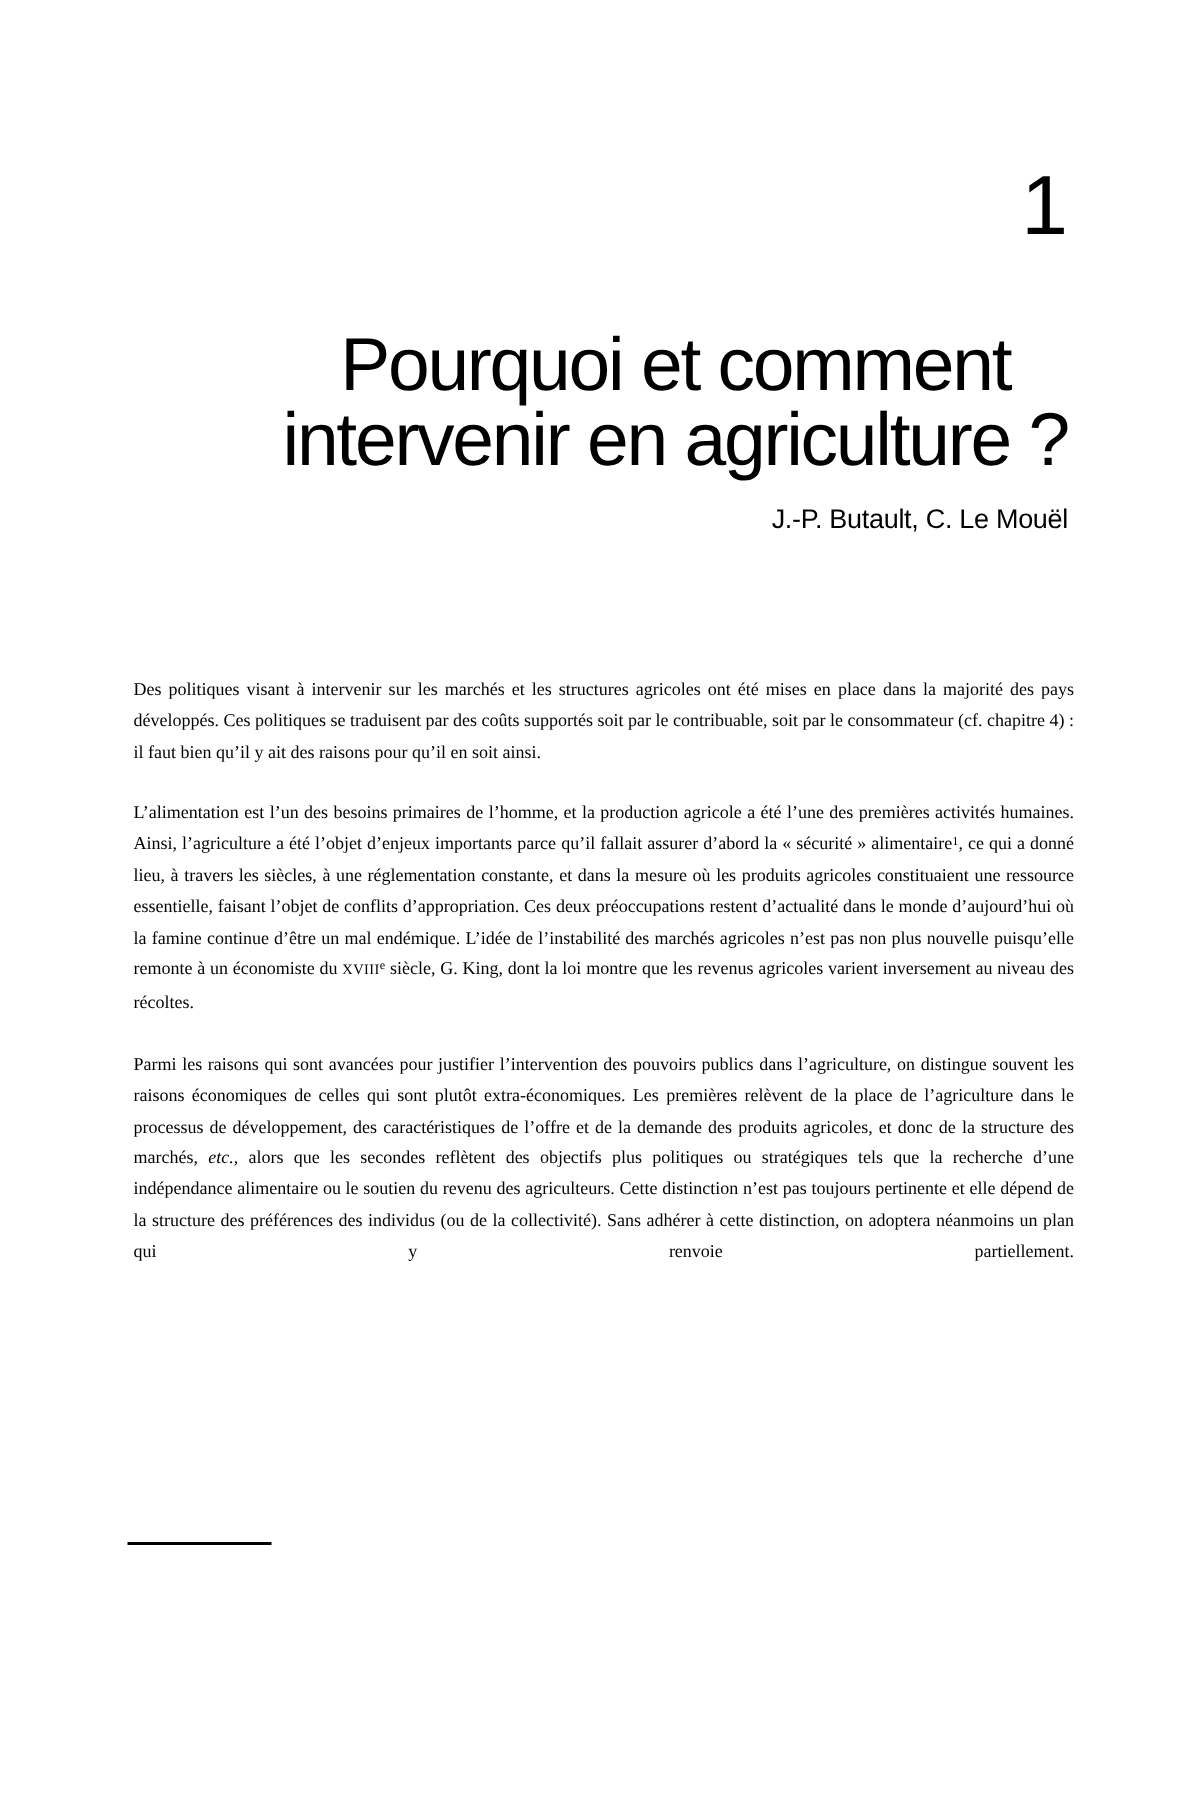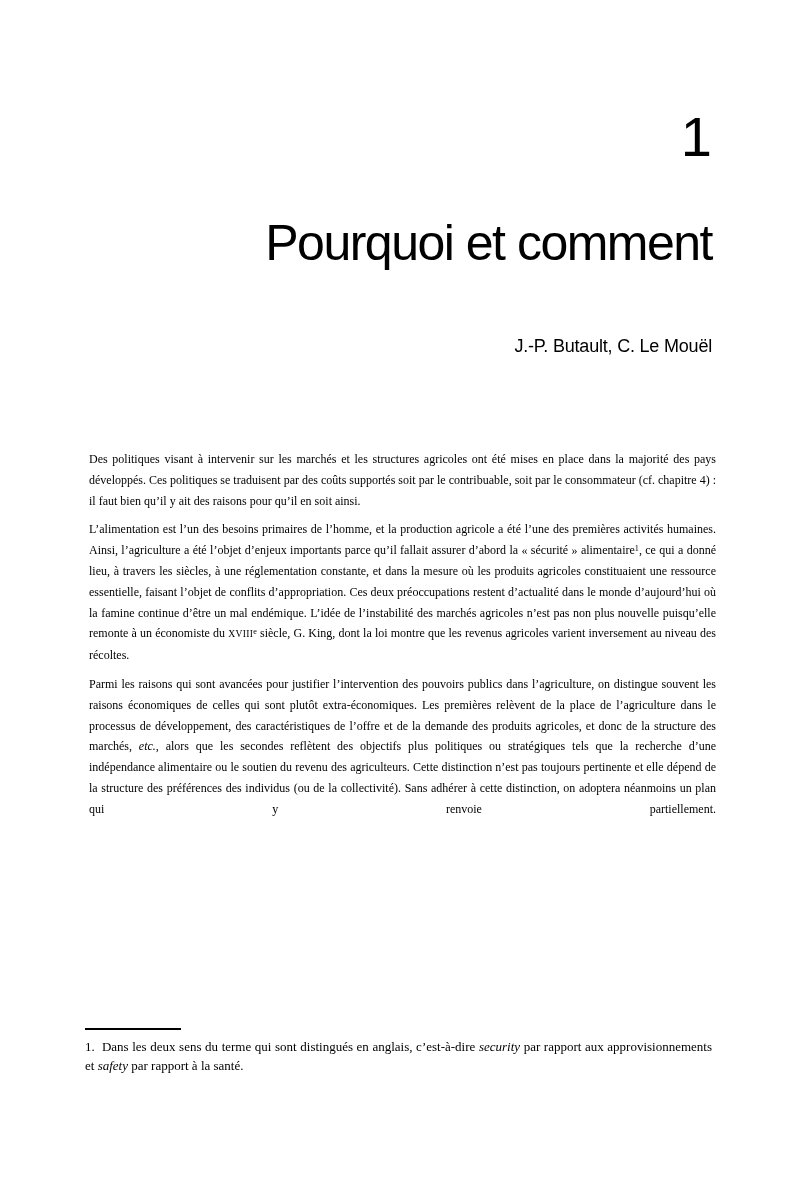--- a/index.html
+++ b/index.html
@@ -50,21 +50,21 @@
     position: absolute;
     top: 449px;
     left: 89px;
     width: 627px;
     font-family: "Liberation Serif", serif;
     font-size: 12px;
     line-height: 20.8px;
     text-align: justify;
   }
   .body-text p { margin: 0; }
-  .body-text p + p { margin-top: 8px; }
+  .body-text p + p { margin-top: 20px; }
   
   .body-text p:last-child { text-align-last: justify; }
 
   .sup {
     font-size: 0.68em;
     line-height: 0;
     position: relative;
     top: -0.38em;
     vertical-align: baseline;
   }
@@ -93,27 +93,27 @@
 </style>
 </head>
 <body>
 
 <div class="page">
 
   <div class="chapter-number">1</div>
 
   <div class="chapter-title">
     <div>Pourquoi et comment</div>
+    <div>intervenir en agriculture ?</div>
   </div>
 
   <div class="authors">J.-P. Butault, C. Le Mouël</div>
 
   <div class="body-text">
       <p><span>Des politiques visant à intervenir sur les marchés et les structures agricoles ont été mises en place dans la majorité des pays développés. Ces politiques se traduisent par des coûts supportés soit par le contribuable, soit par le consommateur (cf. chapitre 4)&nbsp;: il faut bien qu’il y ait des raisons pour qu’il en soit ainsi.</span></p>
       <p><span>L’alimentation est l’un des besoins primaires de l’homme, et la production agricole a été l’une des premières activités humaines. Ainsi, l’agriculture a été l’objet d’enjeux importants parce qu’il fallait assurer d’abord la «&nbsp;sécurité&nbsp;» alimentaire</span><sup class="sup">1</sup><span>, ce qui a donné lieu, à travers les siècles, à une réglementation constante, et dans la mesure où les produits agricoles constituaient une ressource essentielle, faisant l’objet de conflits d’appropriation. Ces deux préoccupations restent d’actualité dans le monde d’aujourd’hui où la famine continue d’être un mal endémique. L’idée de l’instabilité des marchés agricoles n’est pas non plus nouvelle puisqu’elle remonte à un économiste du </span><span class="sc">XVIII</span><sup class="sup">e</sup><span> siècle, G. King, dont la loi montre que les revenus agricoles varient inversement au niveau des récoltes.</span></p>
       <p><span>Parmi les raisons qui sont avancées pour justifier l’intervention des pouvoirs publics dans l’agriculture, on distingue souvent les raisons économiques de celles qui sont plutôt extra-économiques. Les premières relèvent de la place de l’agriculture dans le processus de développement, des caractéristiques de l’offre et de la demande des produits agricoles, et donc de la structure des marchés, </span><span class="it">etc.</span><span>, alors que les secondes reflètent des objectifs plus politiques ou stratégiques tels que la recherche d’une indépendance alimentaire ou le soutien du revenu des agriculteurs. Cette distinction n’est pas toujours pertinente et elle dépend de la structure des préférences des individus (ou de la collectivité). Sans adhérer à cette distinction, on adoptera néanmoins un plan qui y renvoie partiellement.</span></p>
     </div>
 
   <div class="footnote-rule"></div>
 
-  <div class="footnote"><span>1.&nbsp; Dans les deux sens du terme qui sont distingués en anglais, c’est-à-dire </span><span class="it">security</span><span> par rapport aux approvisionnements et </span><span class="it">safety</span><span> par rapport à la santé.</span></div>
 
 </div>
 
 </body></html>

